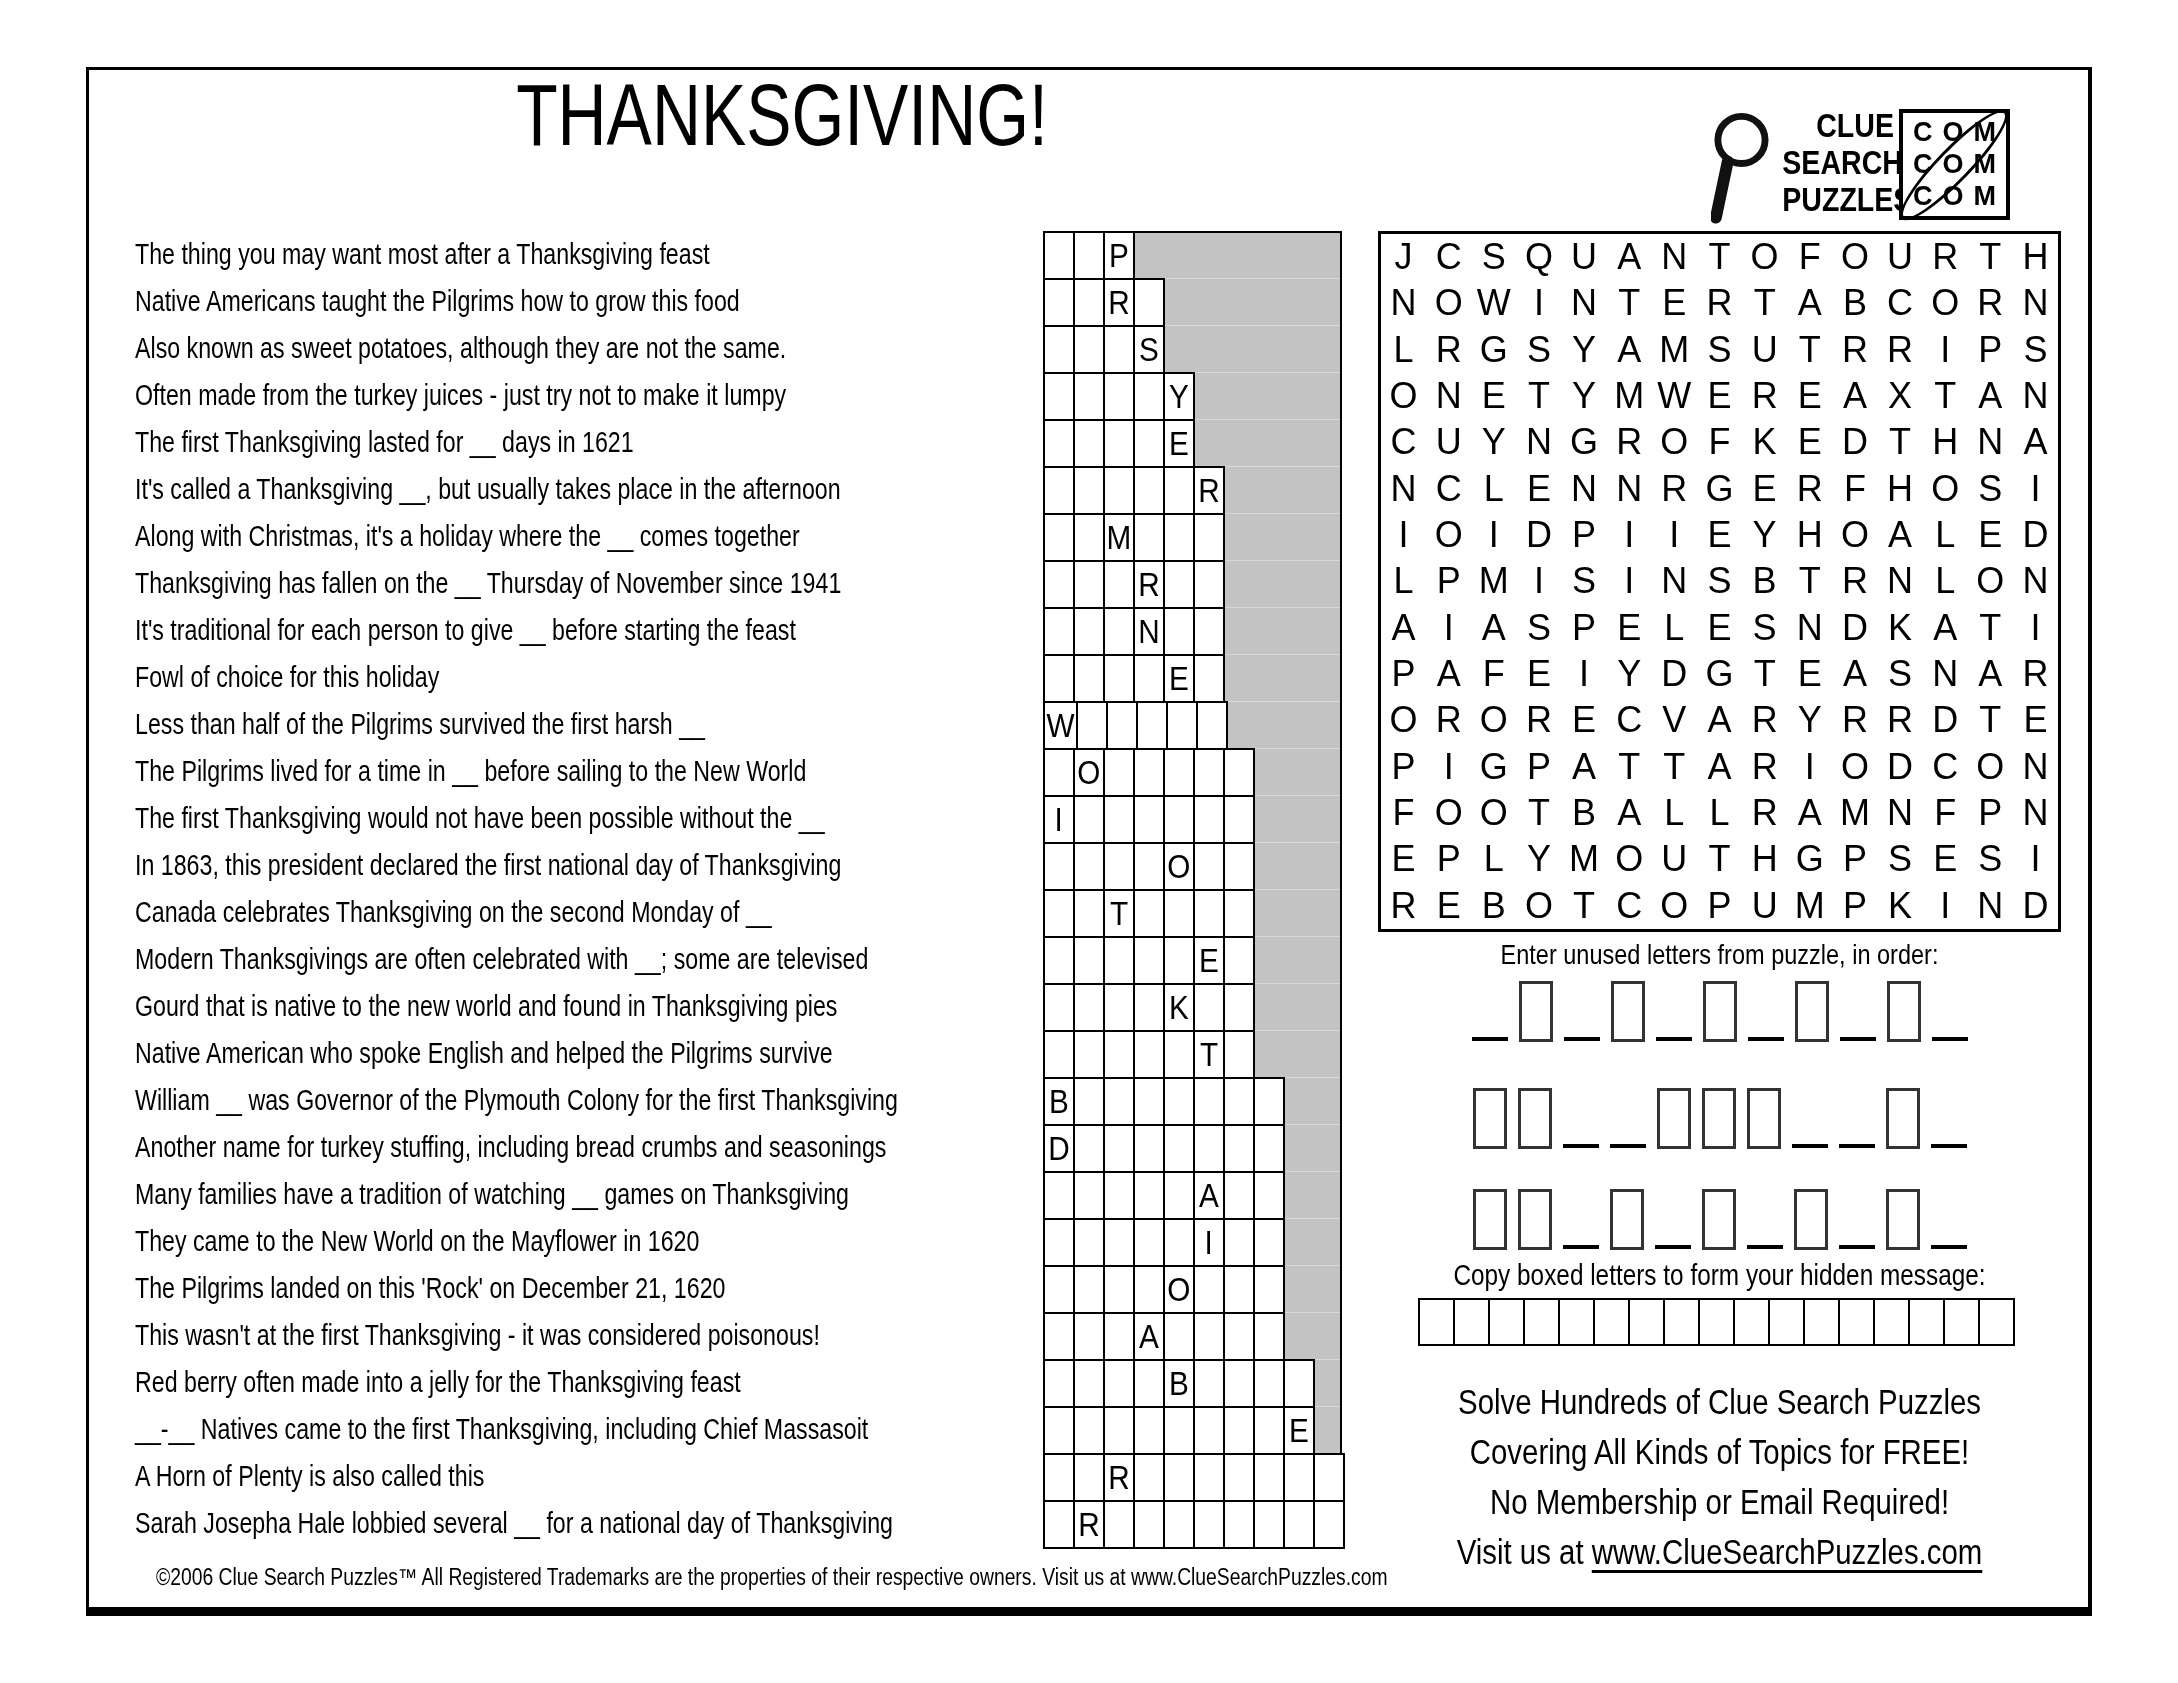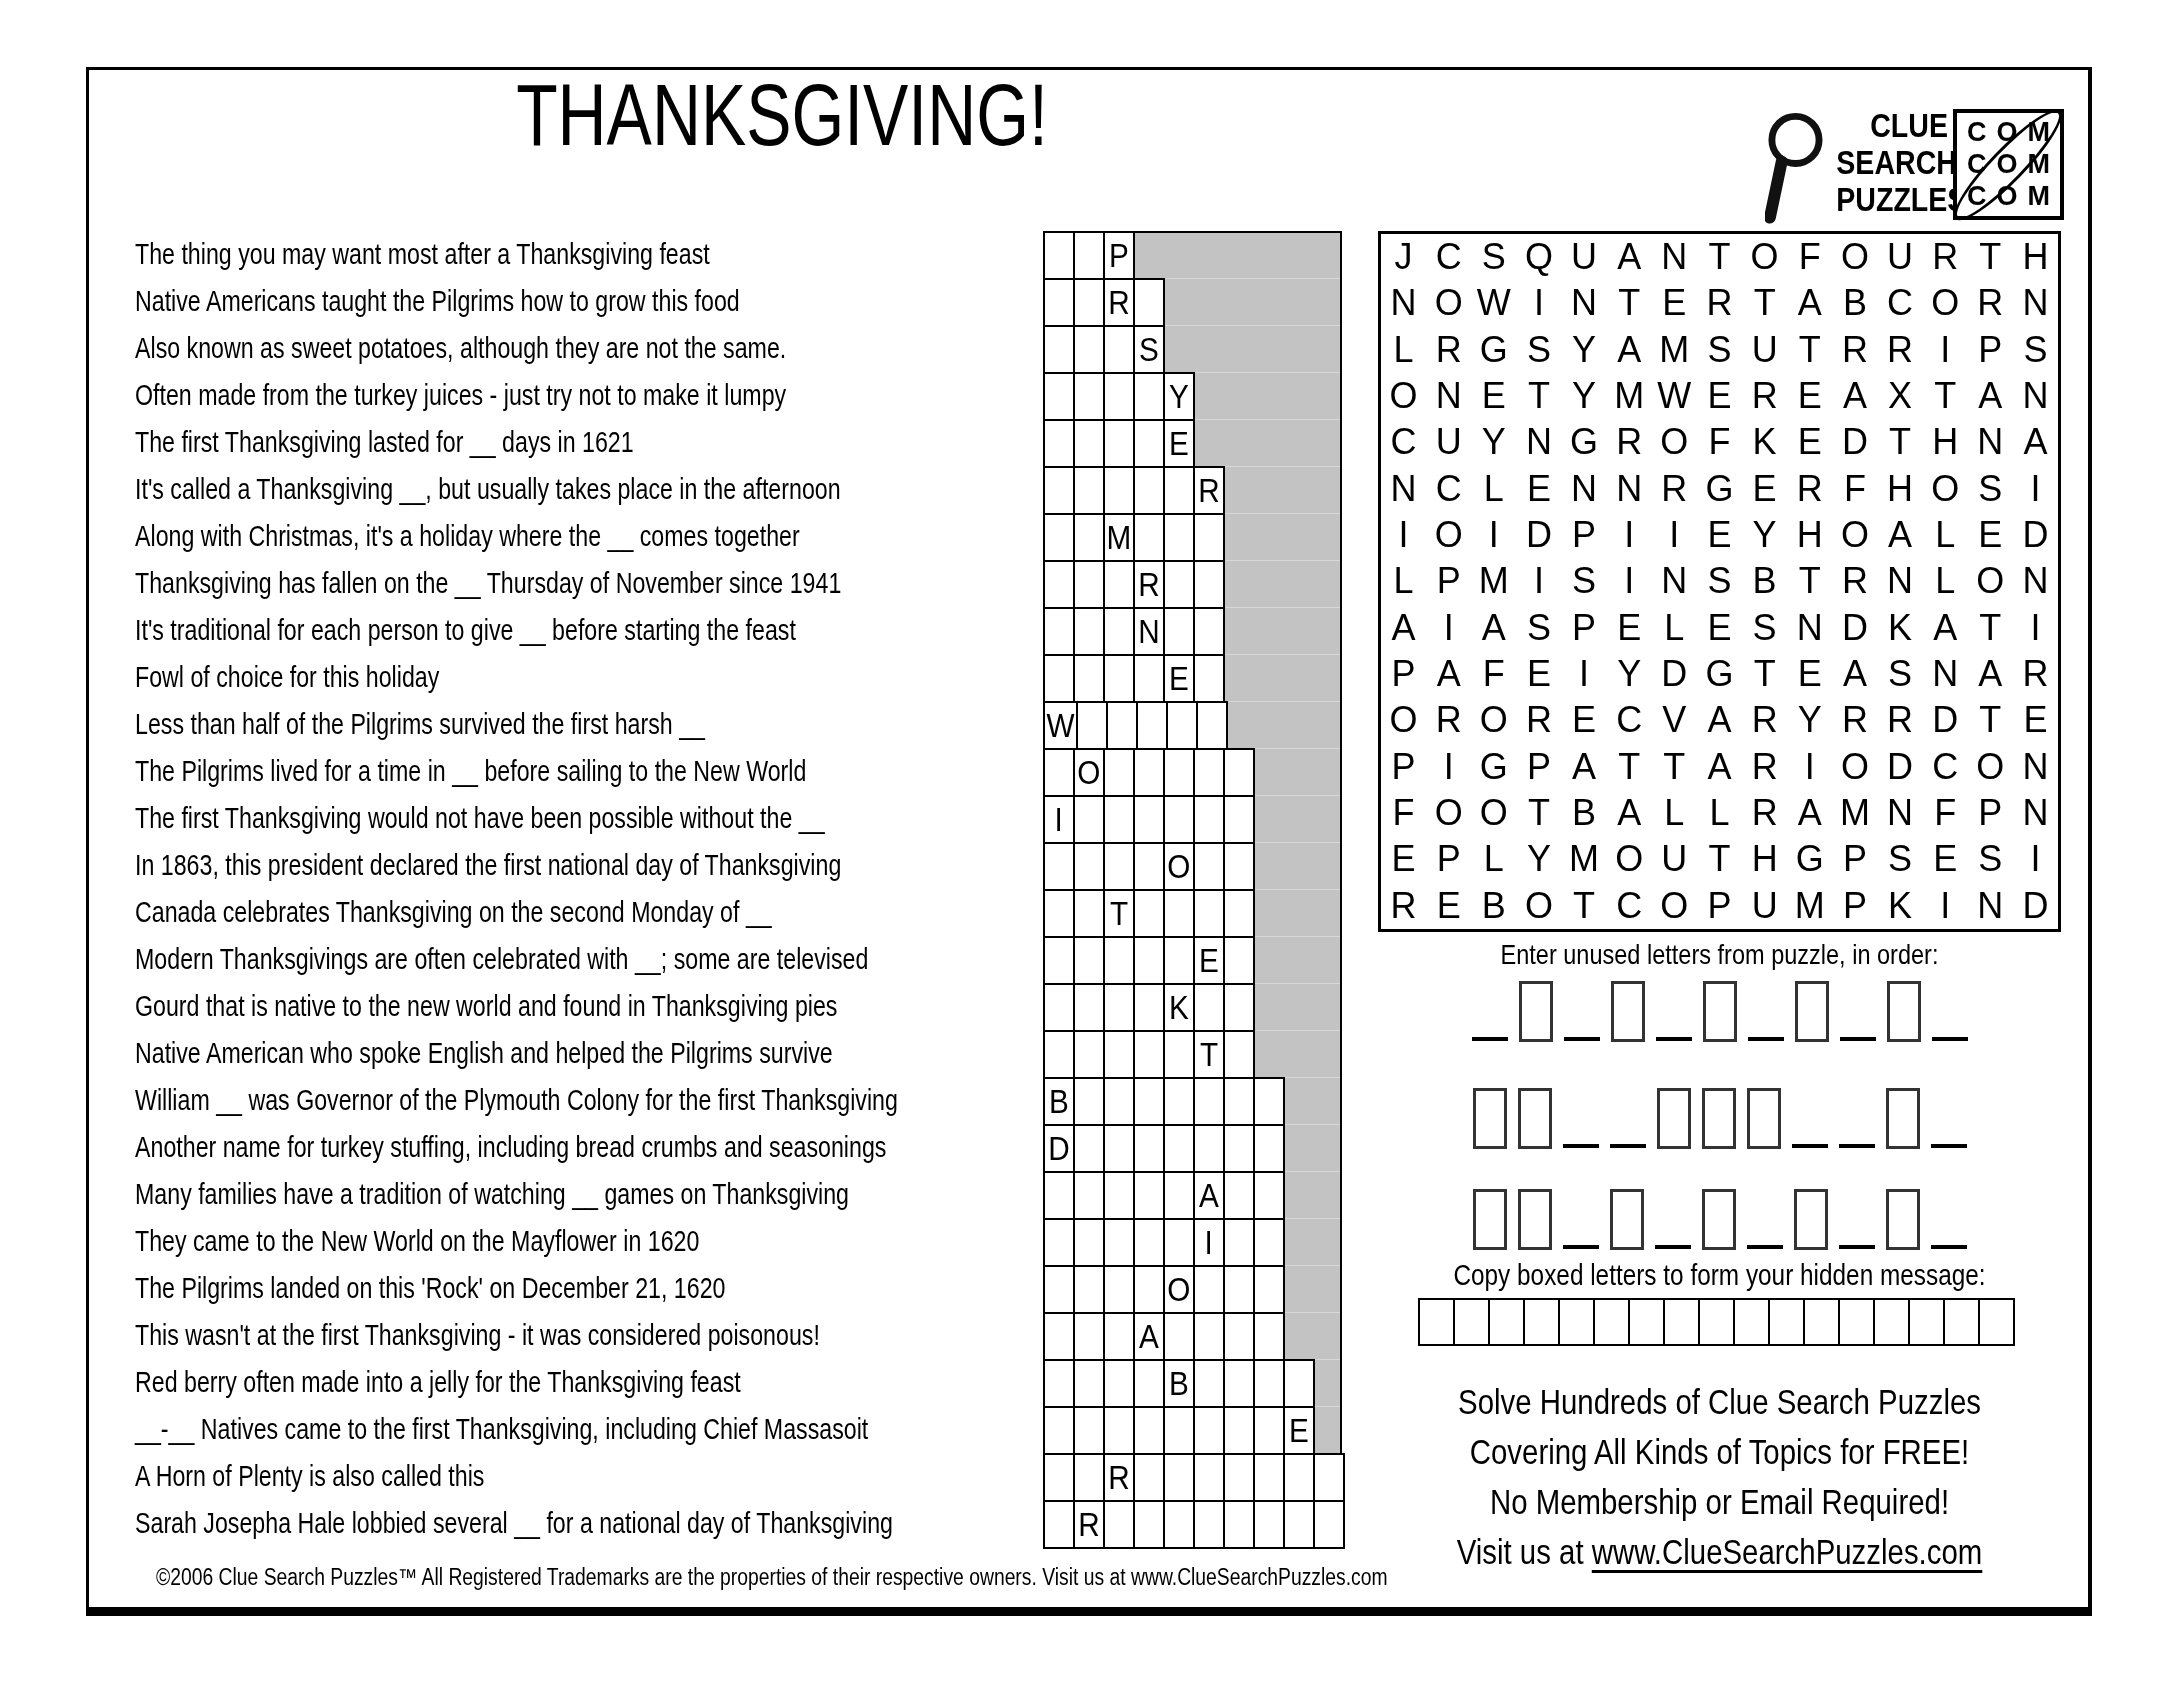--- a/index.html
+++ b/index.html
@@ -8,21 +8,21 @@
 
   .frame { position:absolute; left:86px; top:67px; width:2006px; height:1549px;
            border:3px solid #000; border-right-width:4px; border-bottom-width:9px; }
 
   
   .title { position:absolute; left:89px; top:69px; width:1386px; text-align:center;
            font-size:87px; font-weight:normal; line-height:1.05;
            transform:scaleX(0.78); transform-origin:center top; white-space:nowrap; }
 
   
-  .logo { position:absolute; left:1765px; top:107px; width:299px; height:119px; }
+  .logo { position:absolute; left:1711px; top:107px; width:299px; height:119px; }
   .logo svg { position:absolute; left:0; top:0; }
   .logo-text { position:absolute; left:50px; top:0px; width:133px; text-align:right;
                font-weight:bold; font-size:34px; line-height:37px;
                transform:scaleX(0.84); transform-origin:right top; white-space:nowrap; }
   .com-box { position:absolute; left:188px; top:2px; width:111px; height:111px;
              border:4px solid #000; background:#fff;
              display:flex; flex-direction:column; justify-content:space-around; padding:4px 0; }
   .com-row { display:flex; justify-content:space-between; padding:0 10px;
              font-size:27px; font-weight:bold; line-height:1; }
   .com-ellipse { position:absolute; left:168px; top:41px; width:150px; height:34px;

